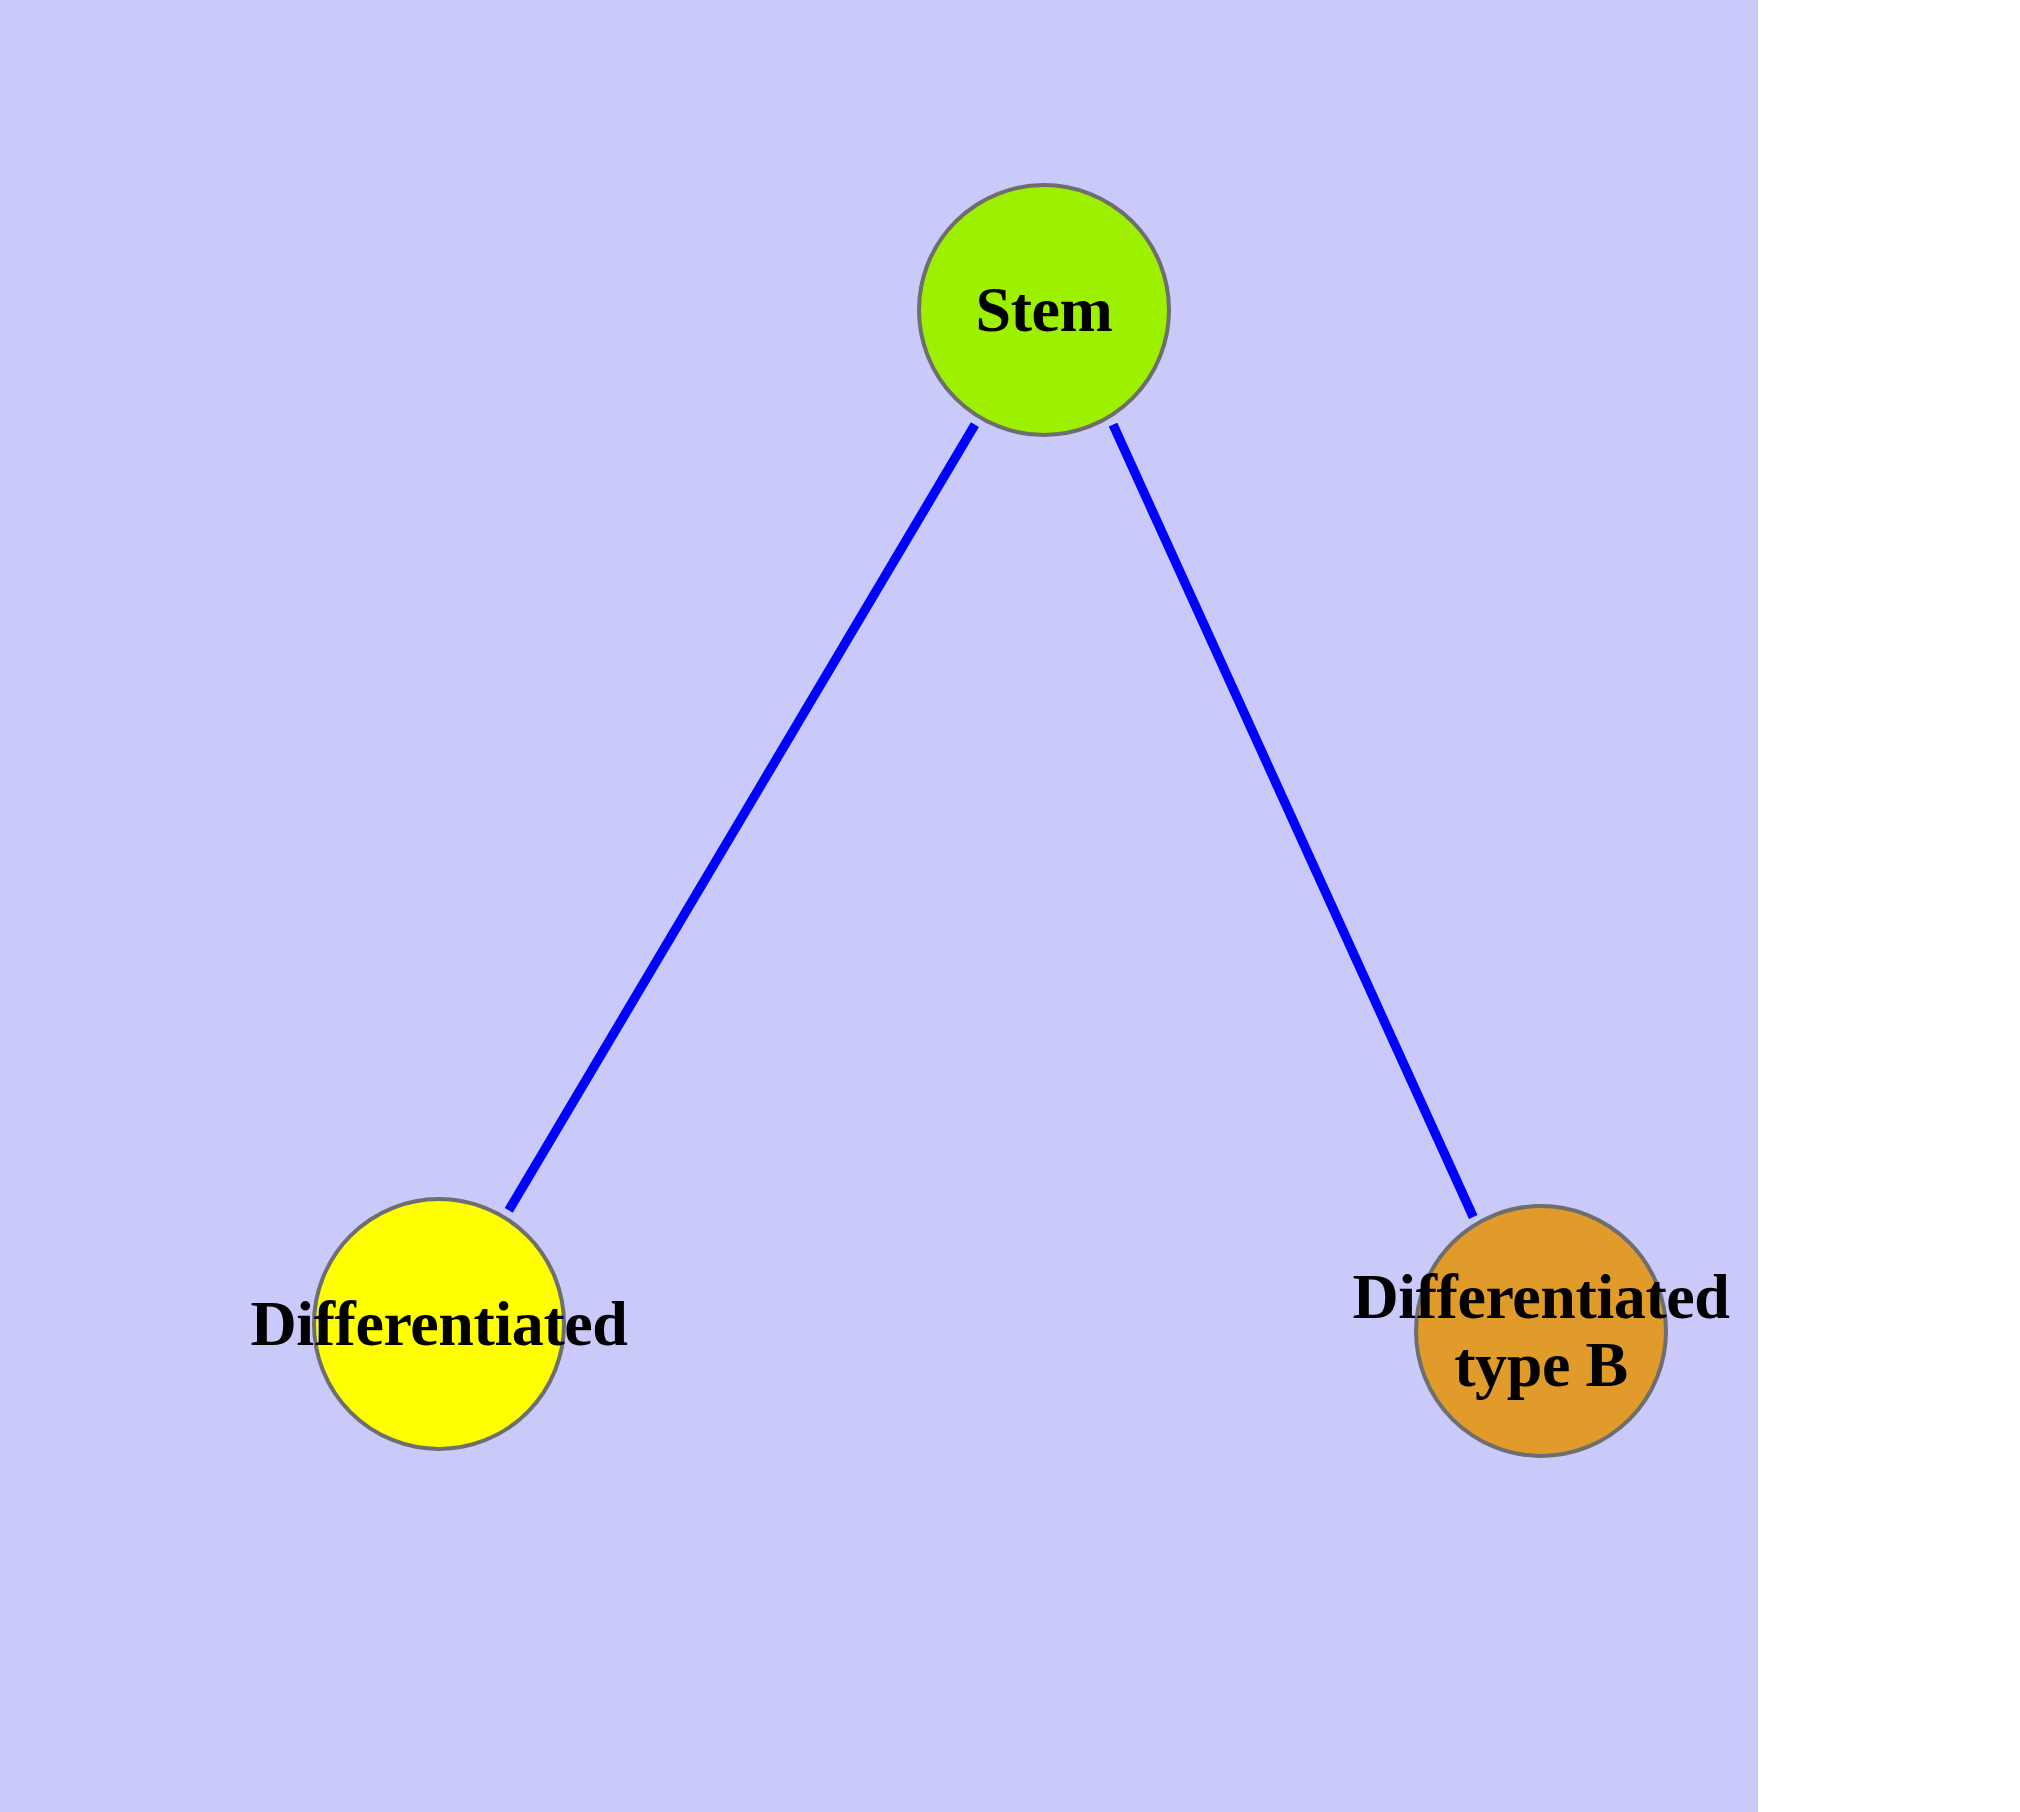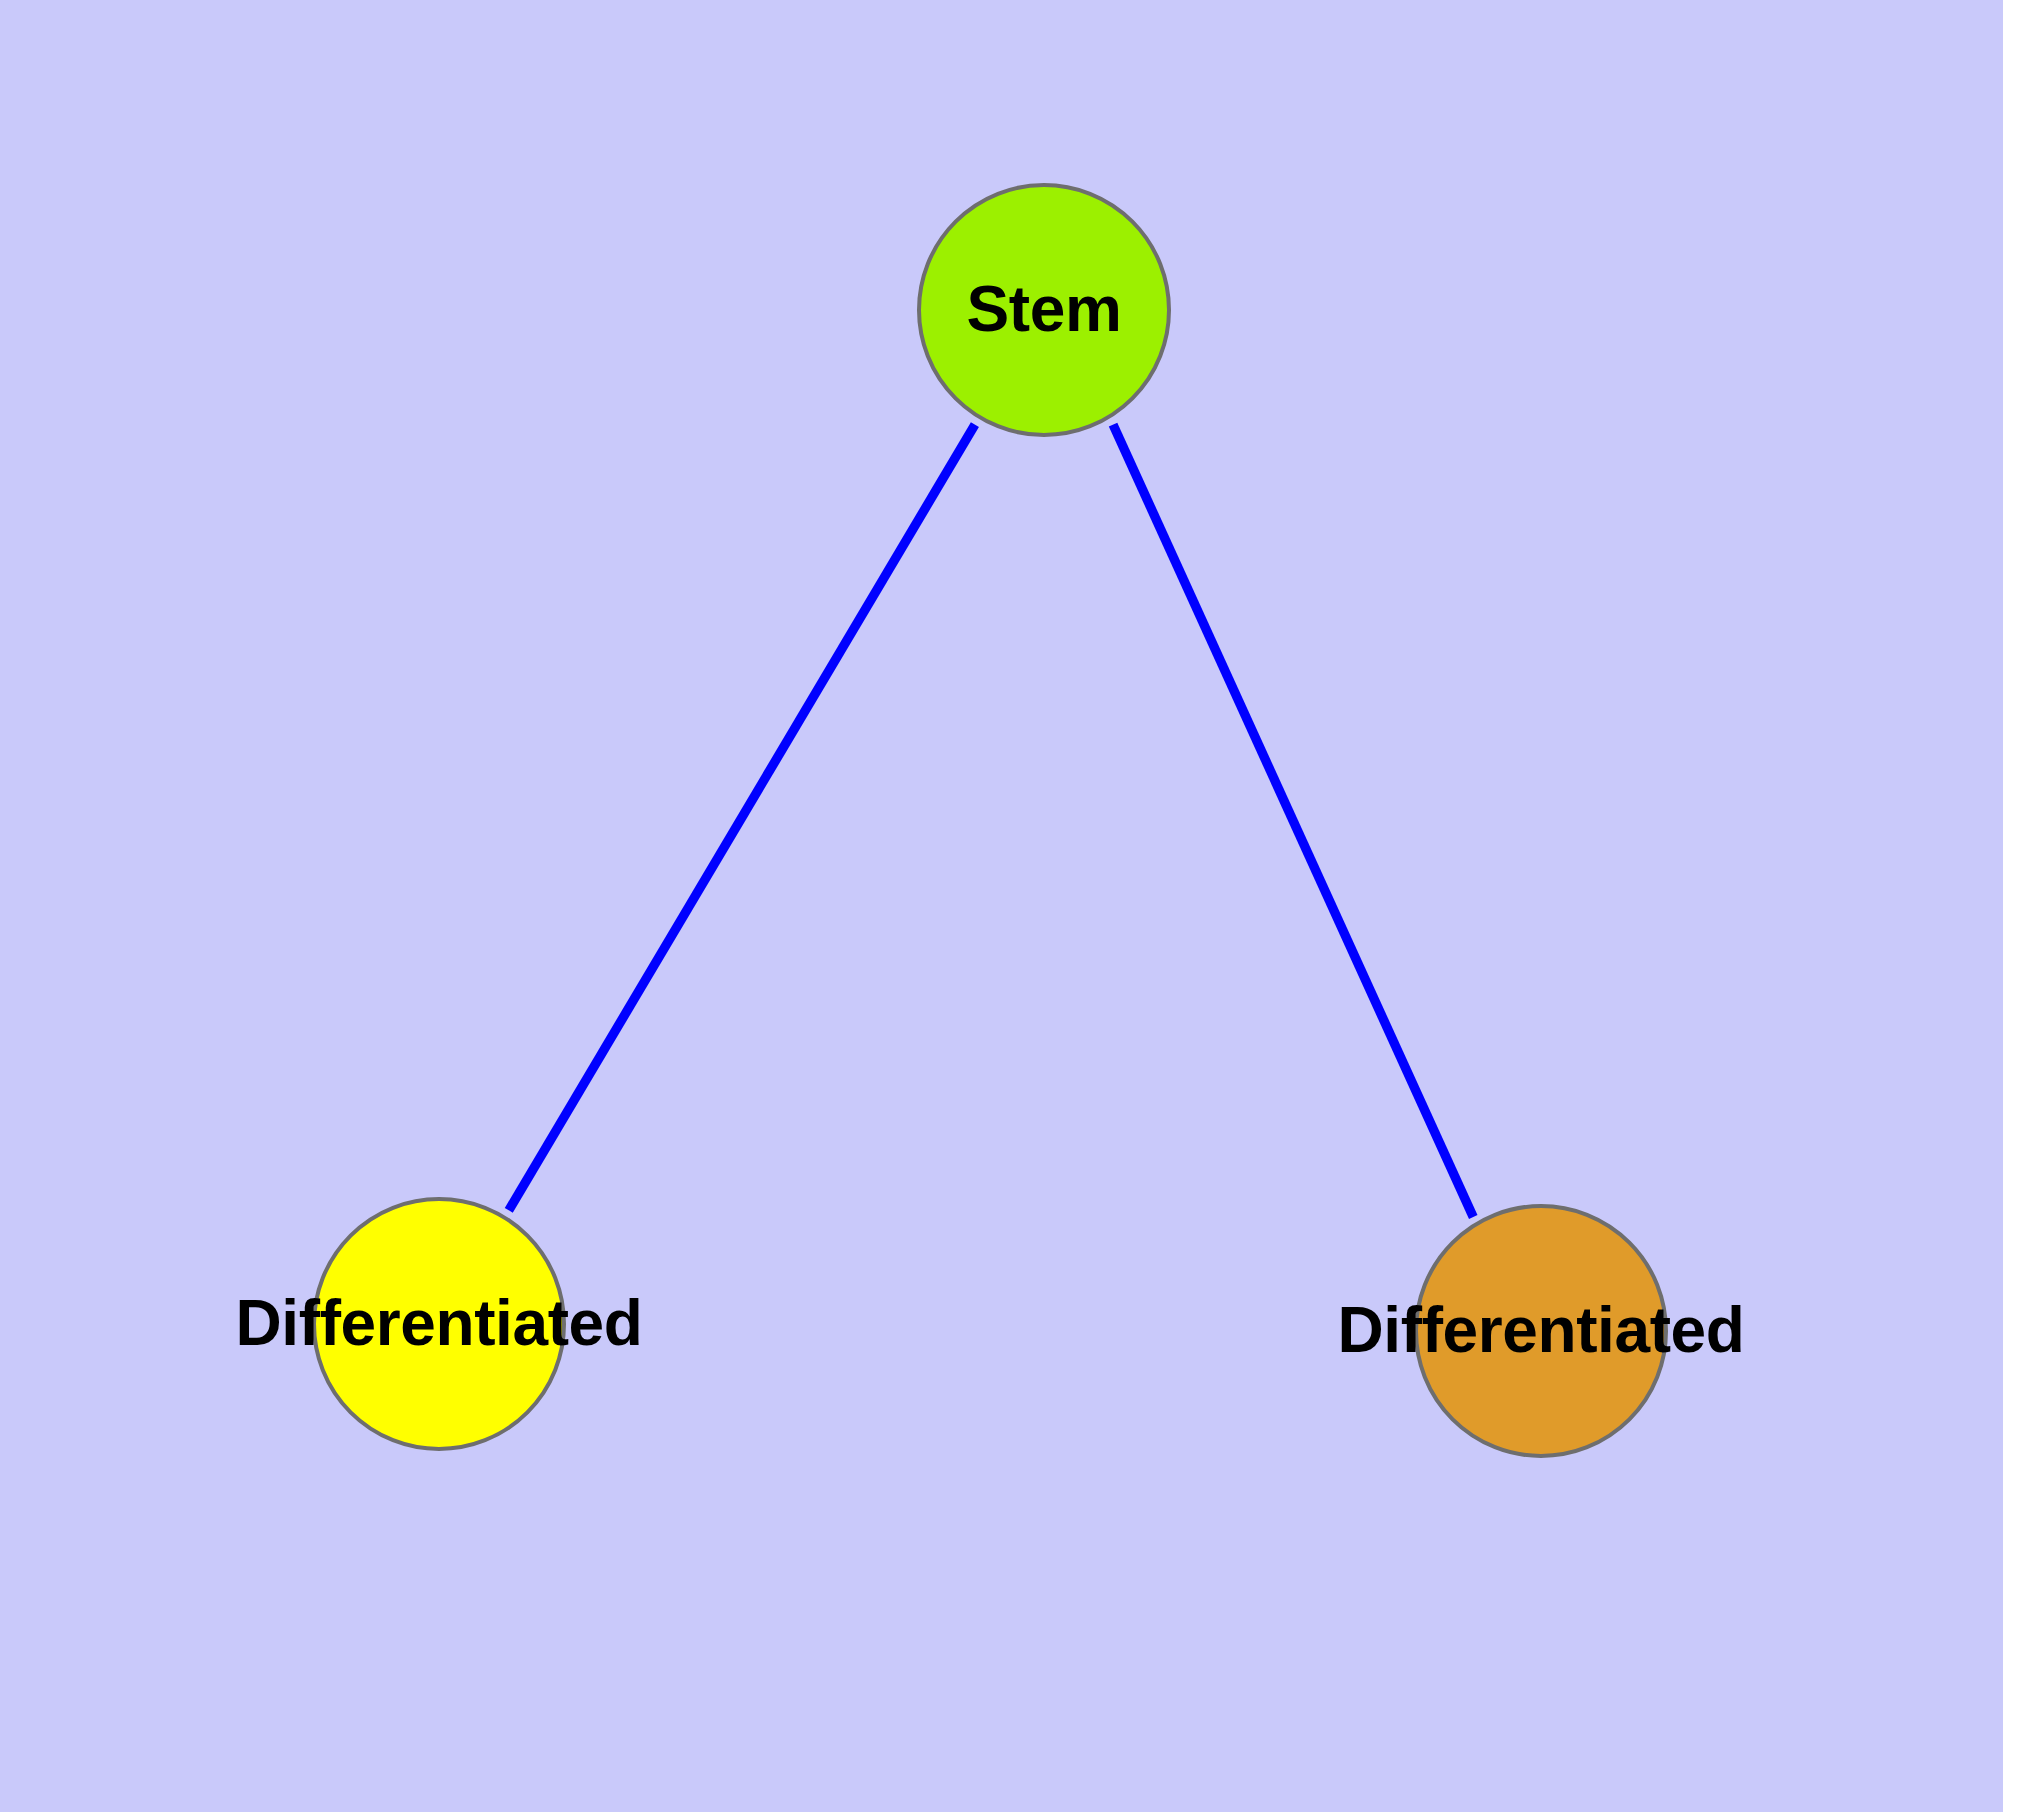--- a/index.html
+++ b/index.html
@@ -2,25 +2,25 @@
 <html style="font-size:13.6px"><head>
 <meta charset="utf-8">
 <style>
   html, body {
     margin: 0;
     padding: 0;
     background: #ffffff;
   }
   #canvas {
     position: relative;
-    width: 2003px;
+    width: 1758px;
     height: 1812px;
     background: #c9c9fa;
     overflow: hidden;
-    font-family: Liberation Sans, sans-serif;
+    font-family: Liberation Serif, serif;
   }
   #edge-layer {
     position: absolute;
     left: 0;
     top: 0;
     width: 2021px;
     height: 1812px;
     z-index: 1;
   }
   .node {
@@ -119,17 +119,18 @@
     <div class="node-circle"></div>
     <div class="node-label">
       <div>Differentiated</div>
     </div>
   </div>
 
   <div class="node" id="node-diff-b">
     <div class="node-circle"></div>
     <div class="node-label">
       <div>Differentiated</div>
+      <div>type B</div>
     </div>
   </div>
 
 </div>
 
 
 </body></html>

